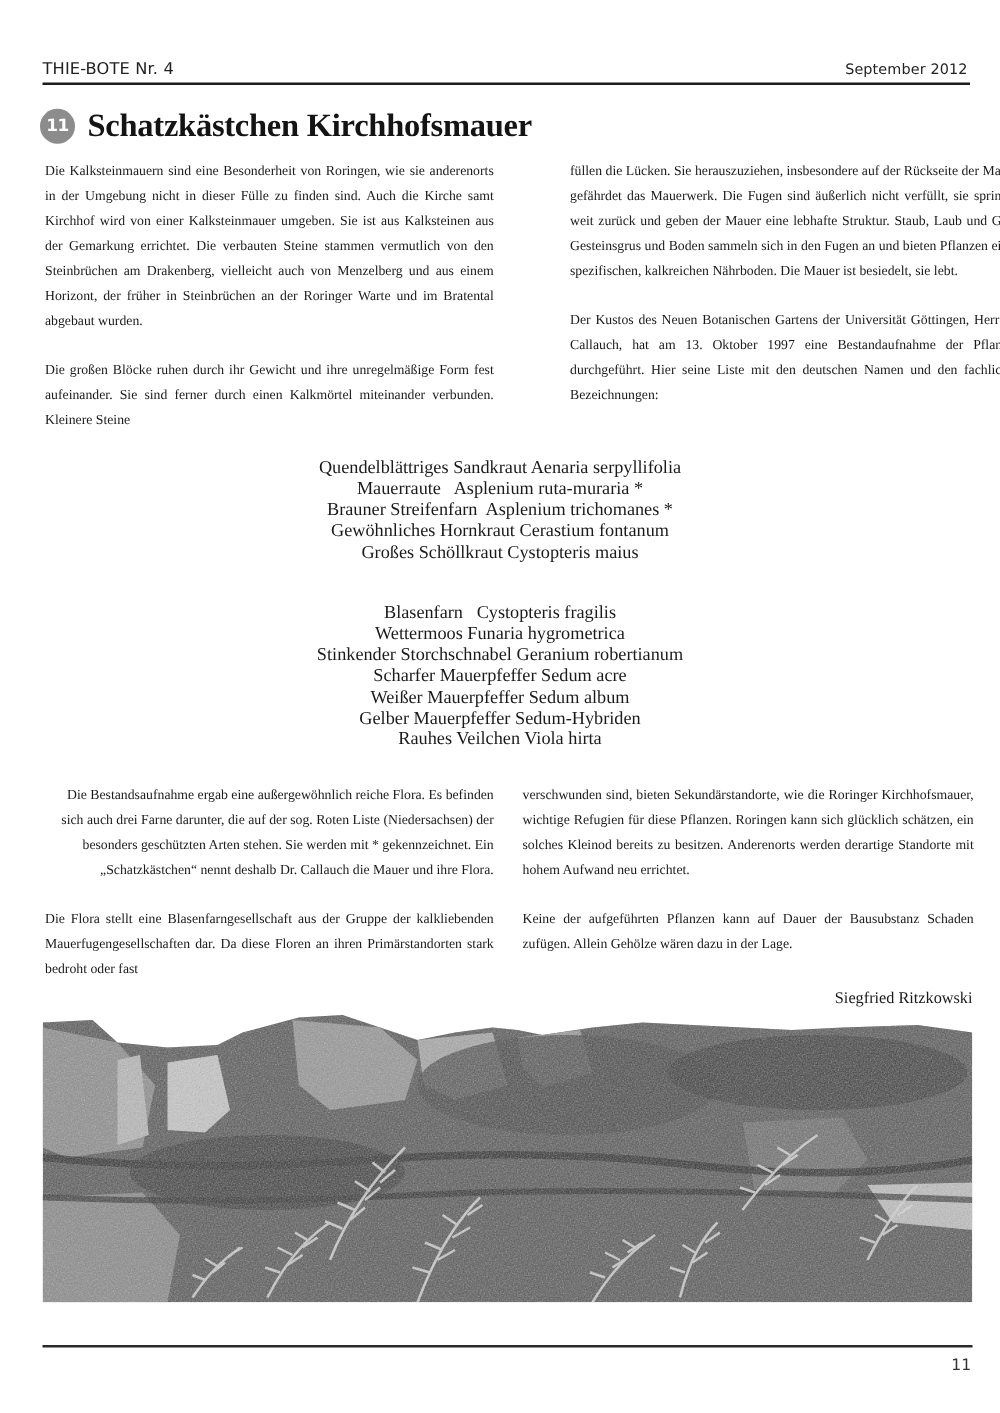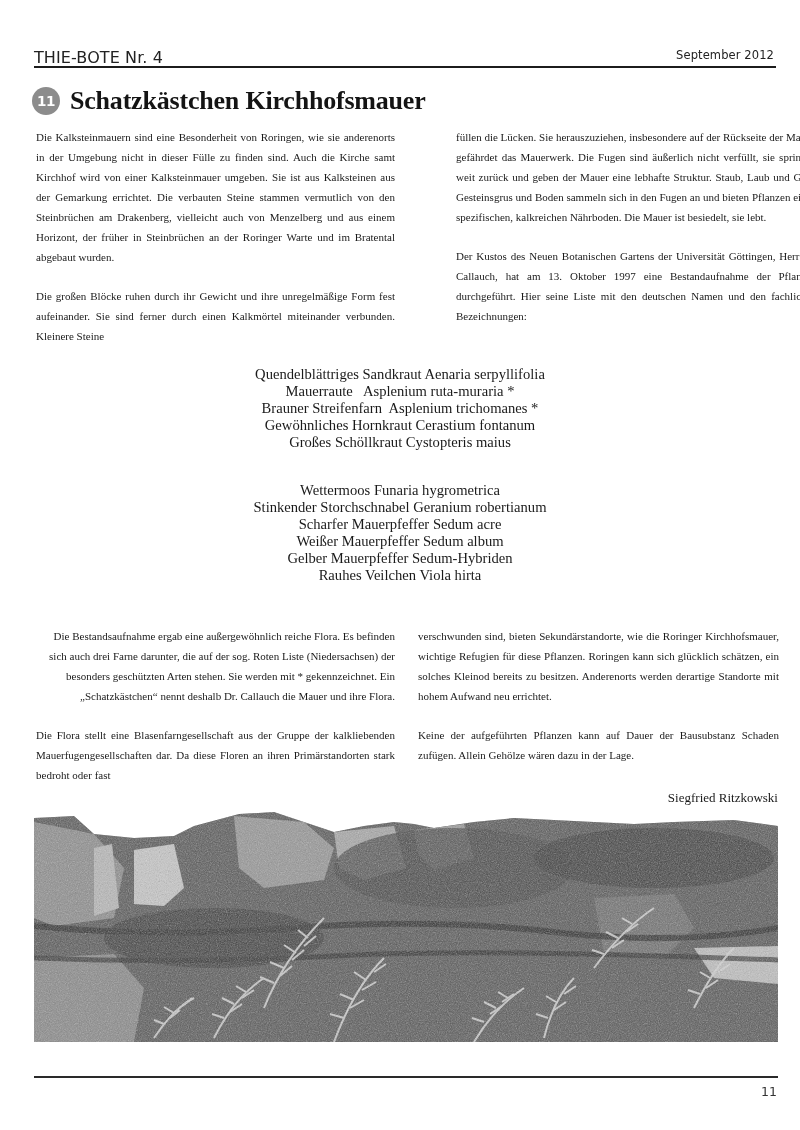--- a/index.html
+++ b/index.html
@@ -1,19 +1,19 @@
 <!DOCTYPE html>
 <html><head>
 <meta charset="utf-8">
 <style>
   html, body { margin: 0; padding: 0; background: #ffffff; }
   body { width: 800px; height: 1130px; position: relative; overflow: hidden; color: #1a1a1a; }
   .running-head { position: absolute; left: 34px; right: 26px; top: 48px; height: 16px;
     font-family: "DejaVu Sans", sans-serif; font-size: 11.5px; color: #222; letter-spacing: 0.1px; }
-  .running-head .left { position: absolute; left: 0; top: 0; font-size: 16px; }
+  .running-head .left { position: absolute; left: 0; top: 0; font-size: 13px; }
   .running-head .right { position: absolute; right: 0; top: 0; font-size: 11.5px; }
   .rule-top { position: absolute; left: 34px; right: 24px; top: 66px; height: 2px; background: #1c1c1c; }
   .title-row { position: absolute; left: 32px; top: 84px; height: 34px; display: flex; align-items: center; }
   .badge { width: 28px; height: 28px; border-radius: 50%; background: #8c8c8c; color: #fff;
     font-family: "DejaVu Sans", sans-serif; font-weight: bold; font-size: 13.5px;
     display: flex; align-items: center; justify-content: center; letter-spacing: -0.5px; }
   .title { margin-left: 10px; font-family: "Liberation Serif", serif; font-weight: bold; font-size: 26px; color: #141414; letter-spacing: -0.2px; }
   .col { position: absolute; font-family: "Liberation Serif", serif; font-size: 11px; line-height: 20px; text-align: justify; color: #1a1a1a; }
   .col p { margin: 0 0 19px 0; }
   .col p:last-child { margin-bottom: 0; }
@@ -59,20 +59,21 @@
 
 <div class="plant-list plant-list-1">
   <div>Quendelblättriges Sandkraut Aenaria serpyllifolia</div>
   <div>Mauerraute   Asplenium ruta-muraria *</div>
   <div>Brauner Streifenfarn  Asplenium trichomanes *</div>
   <div>Gewöhnliches Hornkraut Cerastium fontanum</div>
   <div>Großes Schöllkraut Cystopteris maius</div>
 </div>
 
 <div class="plant-list plant-list-2">
+  <div>Blasenfarn   Cystopteris fragilis</div>
   <div>Wettermoos Funaria hygrometrica</div>
   <div>Stinkender Storchschnabel Geranium robertianum</div>
   <div>Scharfer Mauerpfeffer Sedum acre</div>
   <div>Weißer Mauerpfeffer Sedum album</div>
   <div>Gelber Mauerpfeffer Sedum-Hybriden</div>
   <div>Rauhes Veilchen Viola hirta</div>
 </div>
 
 <div class="col col-a2">
   <p class="ragged">Die Bestandsaufnahme ergab eine außergewöhnlich reiche Flora. Es befinden sich auch drei Farne darunter, die auf der sog. Roten Liste (Niedersachsen) der besonders geschützten Arten stehen. Sie werden mit * gekennzeichnet. Ein „Schatzkästchen“ nennt deshalb Dr. Callauch die Mauer und ihre Flora.</p>

